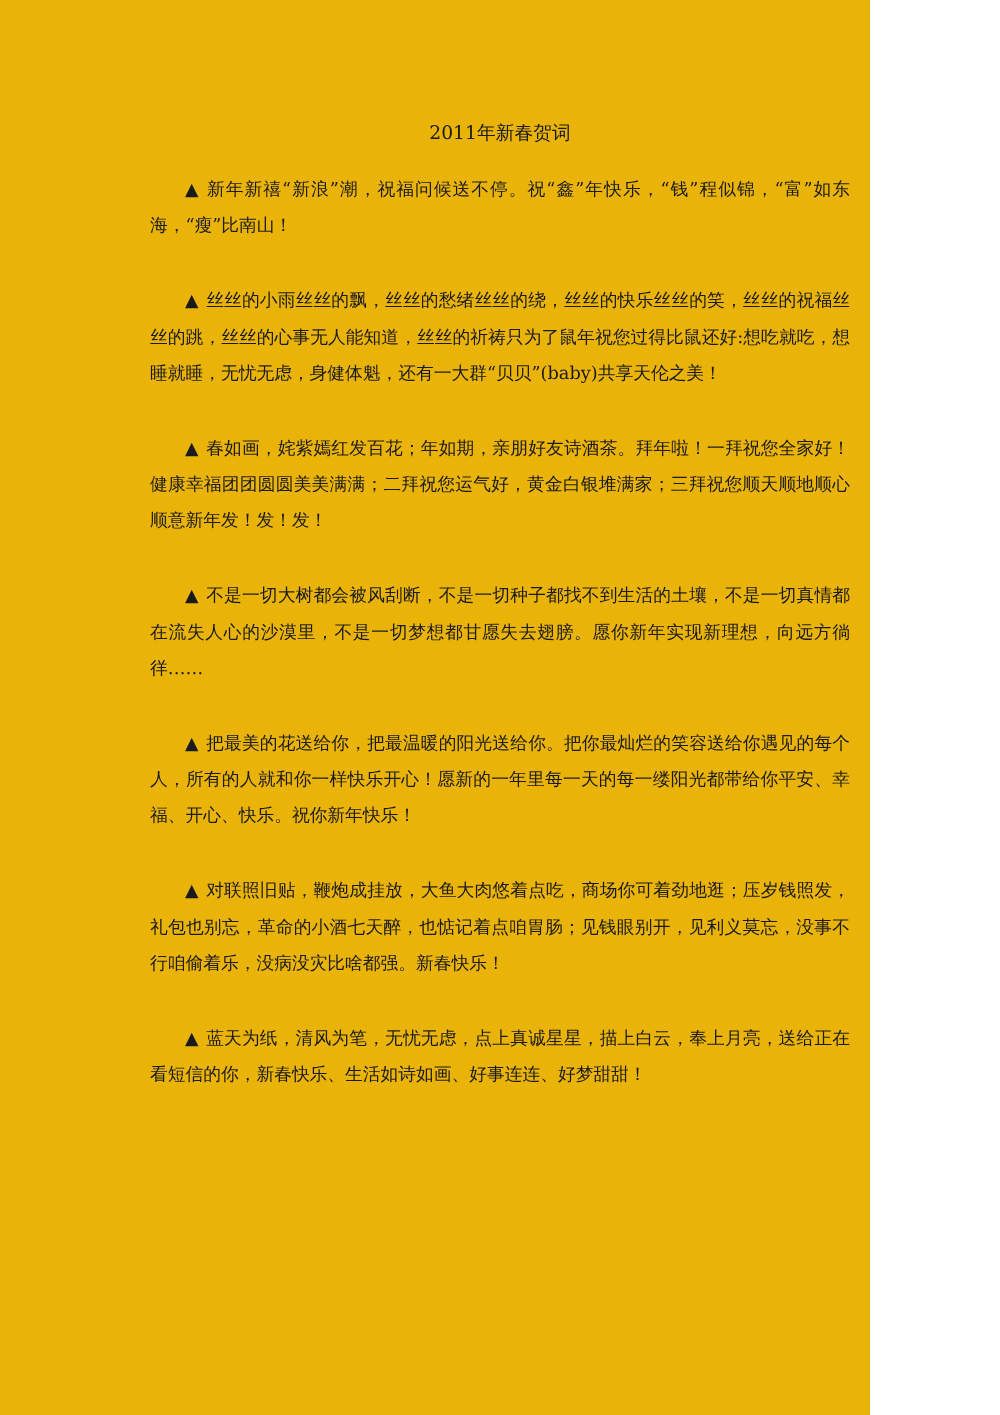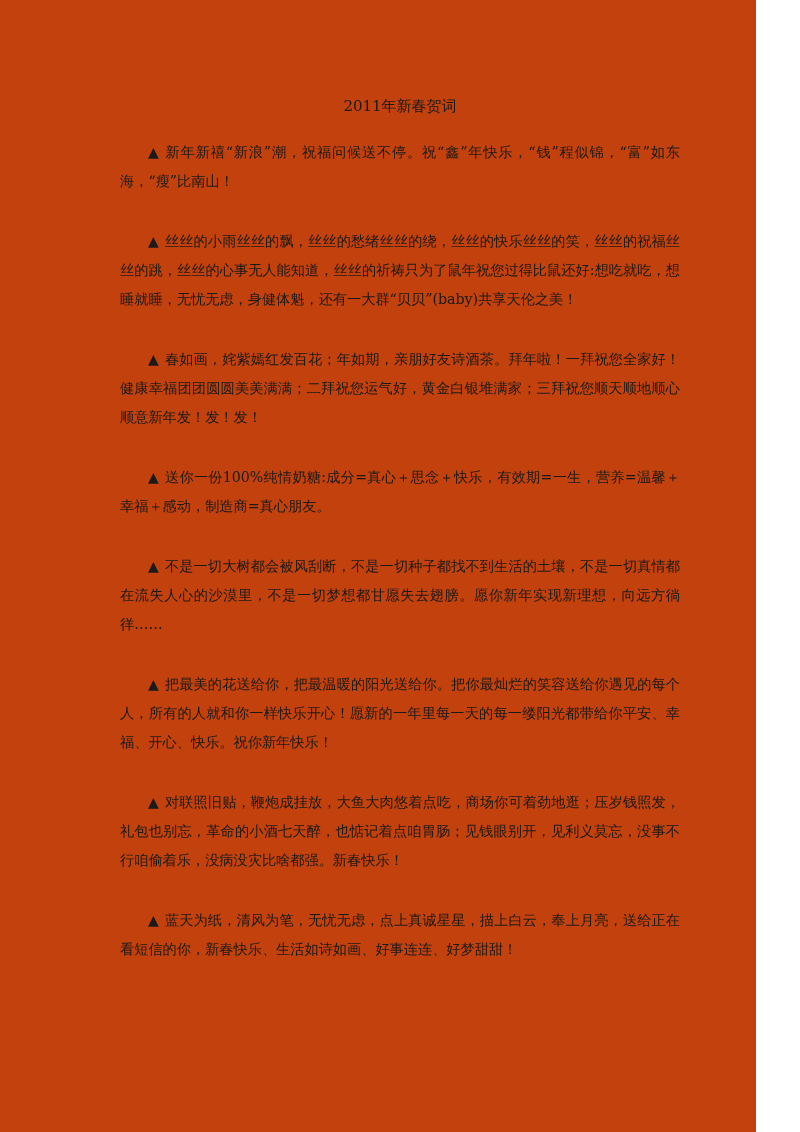--- a/index.html
+++ b/index.html
@@ -11,22 +11,22 @@
       width: 800px;
       height: 1132px;
       position: relative;
       overflow: hidden;
       font-family: "DejaVu Serif", "Liberation Serif", serif;
       color: #1a1a1a;
     }
     .page {
       position: absolute;
       left: 0; top: 0;
-      width: 756px; height: 1132px;
-      background: #c2410c;
+      width: 696px; height: 1132px;
+      background: #eab308;
     }
     .title {
       position: absolute;
       top: 96px;
       left: 0;
       width: 800px;
       text-align: center;
       font-size: 15px;
       line-height: 20px;
       font-weight: normal;
@@ -70,20 +70,19 @@
 </head>
 <body>
 
 <div class="page">
   <h1 class="title">2011年新春贺词</h1>
 
   <div class="content">
     <p class="para"><span class="marker">▲</span><span>新年新禧“新浪”潮，祝福问候送不停。祝“鑫”年快乐，“钱”程似锦，“富”如东海，“瘦”比南山！</span></p>
     <p class="para"><span class="marker">▲</span><span>丝丝的小雨丝丝的飘，丝丝的愁绪丝丝的绕，丝丝的快乐丝丝的笑，丝丝的祝福丝丝的跳，丝丝的心事无人能知道，丝丝的祈祷只为了鼠年祝您过得比鼠还好:想吃就吃，想睡就睡，无忧无虑，身健体魁，还有一大群“贝贝”(baby)共享天伦之美！</span></p>
     <p class="para"><span class="marker">▲</span><span>春如画，姹紫嫣红发百花；年如期，亲朋好友诗酒茶。拜年啦！一拜祝您全家好！健康幸福团团圆圆美美满满；二拜祝您运气好，黄金白银堆满家；三拜祝您顺天顺地顺心顺意新年发！发！发！</span></p>
-    <p class="para"><span class="marker">▲</span><span>送你一份100%纯情奶糖:成分=真心＋思念＋快乐，有效期=一生，营养=温馨＋幸福＋感动，制造商=真心朋友。</span></p>
     <p class="para"><span class="marker">▲</span><span>不是一切大树都会被风刮断，不是一切种子都找不到生活的土壤，不是一切真情都在流失人心的沙漠里，不是一切梦想都甘愿失去翅膀。愿你新年实现新理想，向远方徜徉……</span></p>
     <p class="para"><span class="marker">▲</span><span>把最美的花送给你，把最温暖的阳光送给你。把你最灿烂的笑容送给你遇见的每个人，所有的人就和你一样快乐开心！愿新的一年里每一天的每一缕阳光都带给你平安、幸福、开心、快乐。祝你新年快乐！</span></p>
     <p class="para"><span class="marker">▲</span><span>对联照旧贴，鞭炮成挂放，大鱼大肉悠着点吃，商场你可着劲地逛；压岁钱照发，礼包也别忘，革命的小酒七天醉，也惦记着点咱胃肠；见钱眼别开，见利义莫忘，没事不行咱偷着乐，没病没灾比啥都强。新春快乐！</span></p>
     <p class="para"><span class="marker">▲</span><span>蓝天为纸，清风为笔，无忧无虑，点上真诚星星，描上白云，奉上月亮，送给正在看短信的你，新春快乐、生活如诗如画、好事连连、好梦甜甜！</span></p>
   </div>
 
 </div>
 
 </body></html>

